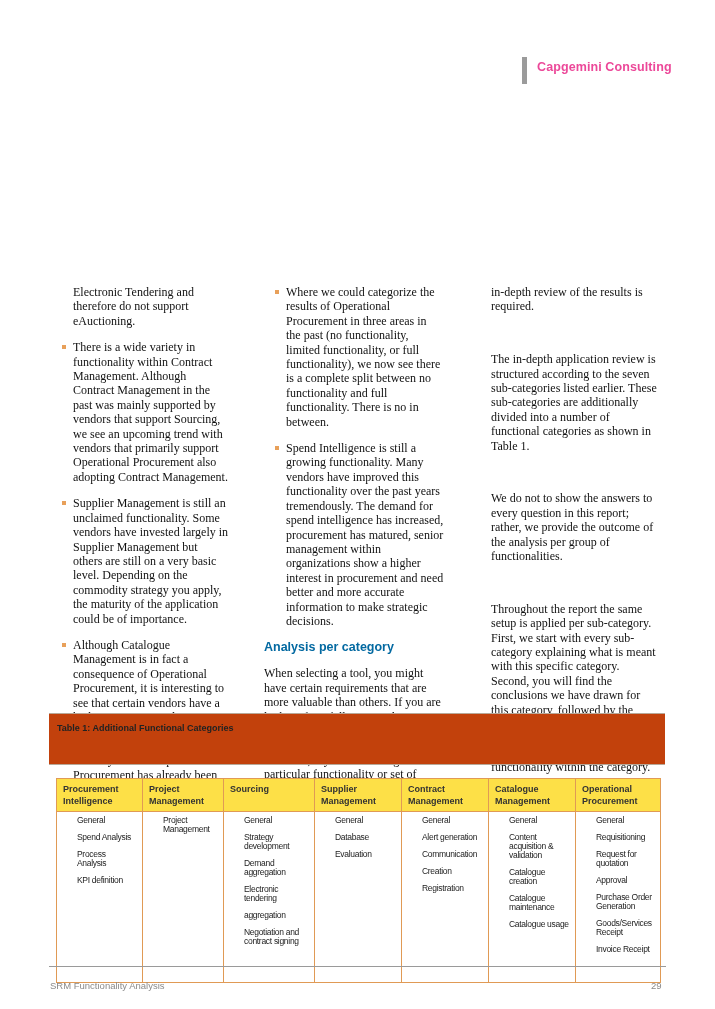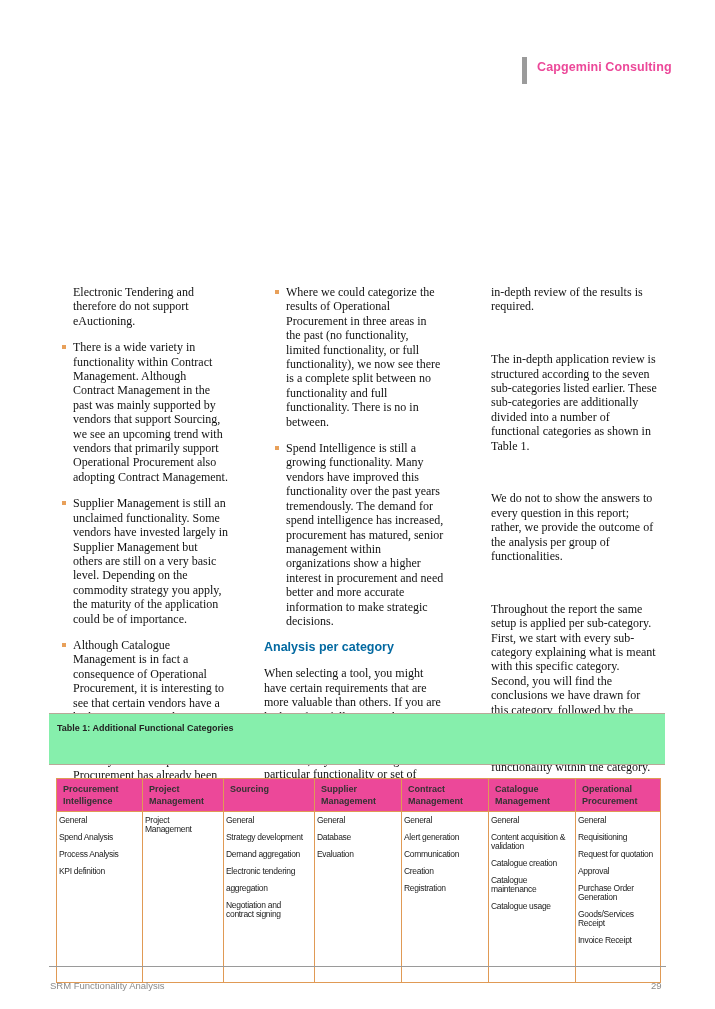--- a/index.html
+++ b/index.html
@@ -10,26 +10,26 @@
   .col { position: absolute; top: 273px; font-family: "Liberation Serif", serif; font-size: 12px; line-height: 14.4px; color: #111; }
   .col1 { left: 61px; width: 180px; }
   .col2 { left: 274px; width: 182px; }
   .col3 { left: 479px; width: 190px; }
   .col p { margin: 12px; }
   .col .gap { height: 14.4px; }
   .bullet { position: relative; }
   .bullet .sq { position: absolute; left: -11px; top: 5px; width: 4px; height: 4px; background: #e8a05a; }
   .section-heading { font-family: "Liberation Sans", sans-serif; font-weight: bold; color: #0369a1; font-size: 12.5px; line-height: 14px; margin-top: 12px !important; }
 
-  .table-caption-box { position: absolute; left: 49px; top: 713px; width: 616px; height: 50px; background: #86efac; border-top: 1px solid #b8a898; border-bottom: 1px solid #b8a898; }
+  .table-caption-box { position: absolute; left: 49px; top: 713px; width: 616px; height: 50px; background: #c2410c; border-top: 1px solid #b8a898; border-bottom: 1px solid #b8a898; }
   .table-caption { position: absolute; left: 8px; top: 9px; font-family: "Liberation Sans", sans-serif; font-weight: bold; font-size: 9px; color: #222; }
 
   table.func { position: absolute; left: 56px; top: 778px; width: 605px; border-collapse: collapse; font-family: "Liberation Sans", sans-serif; }
-  table.func th { background: #ec4899; border: 1px solid #e09a55; text-align: left; vertical-align: top; font-size: 9px; font-weight: bold; color: #333; padding: 4px 6px 3px 6px; line-height: 12px; height: 25px; }
-  table.func td { border: 1px solid #e09a55; vertical-align: top; padding: 4px 6px 4px 2px; height: 162px; }
+  table.func th { background: #fde047; border: 1px solid #e09a55; text-align: left; vertical-align: top; font-size: 9px; font-weight: bold; color: #333; padding: 4px 6px 3px 6px; line-height: 12px; height: 25px; }
+  table.func td { border: 1px solid #e09a55; vertical-align: top; padding: 4px 6px 4px 20px; height: 162px; }
   .cell-item { font-size: 8.5px; color: #222; line-height: 9px; margin-bottom: 8px; letter-spacing: -0.3px; }
 
   .footer-rule { position: absolute; left: 49px; top: 966px; width: 617px; height: 1px; background: #9a9a9a; }
   .footer-left { position: absolute; left: 50px; top: 980px; font-family: "Liberation Sans", sans-serif; font-size: 9.5px; color: #8a8a8a; }
   .footer-right { position: absolute; left: 651px; top: 980px; font-family: "Liberation Sans", sans-serif; font-size: 9.5px; color: #8a8a8a; }
 </style>
 </head>
 <body>
 
 <div class="header-bar"></div>

